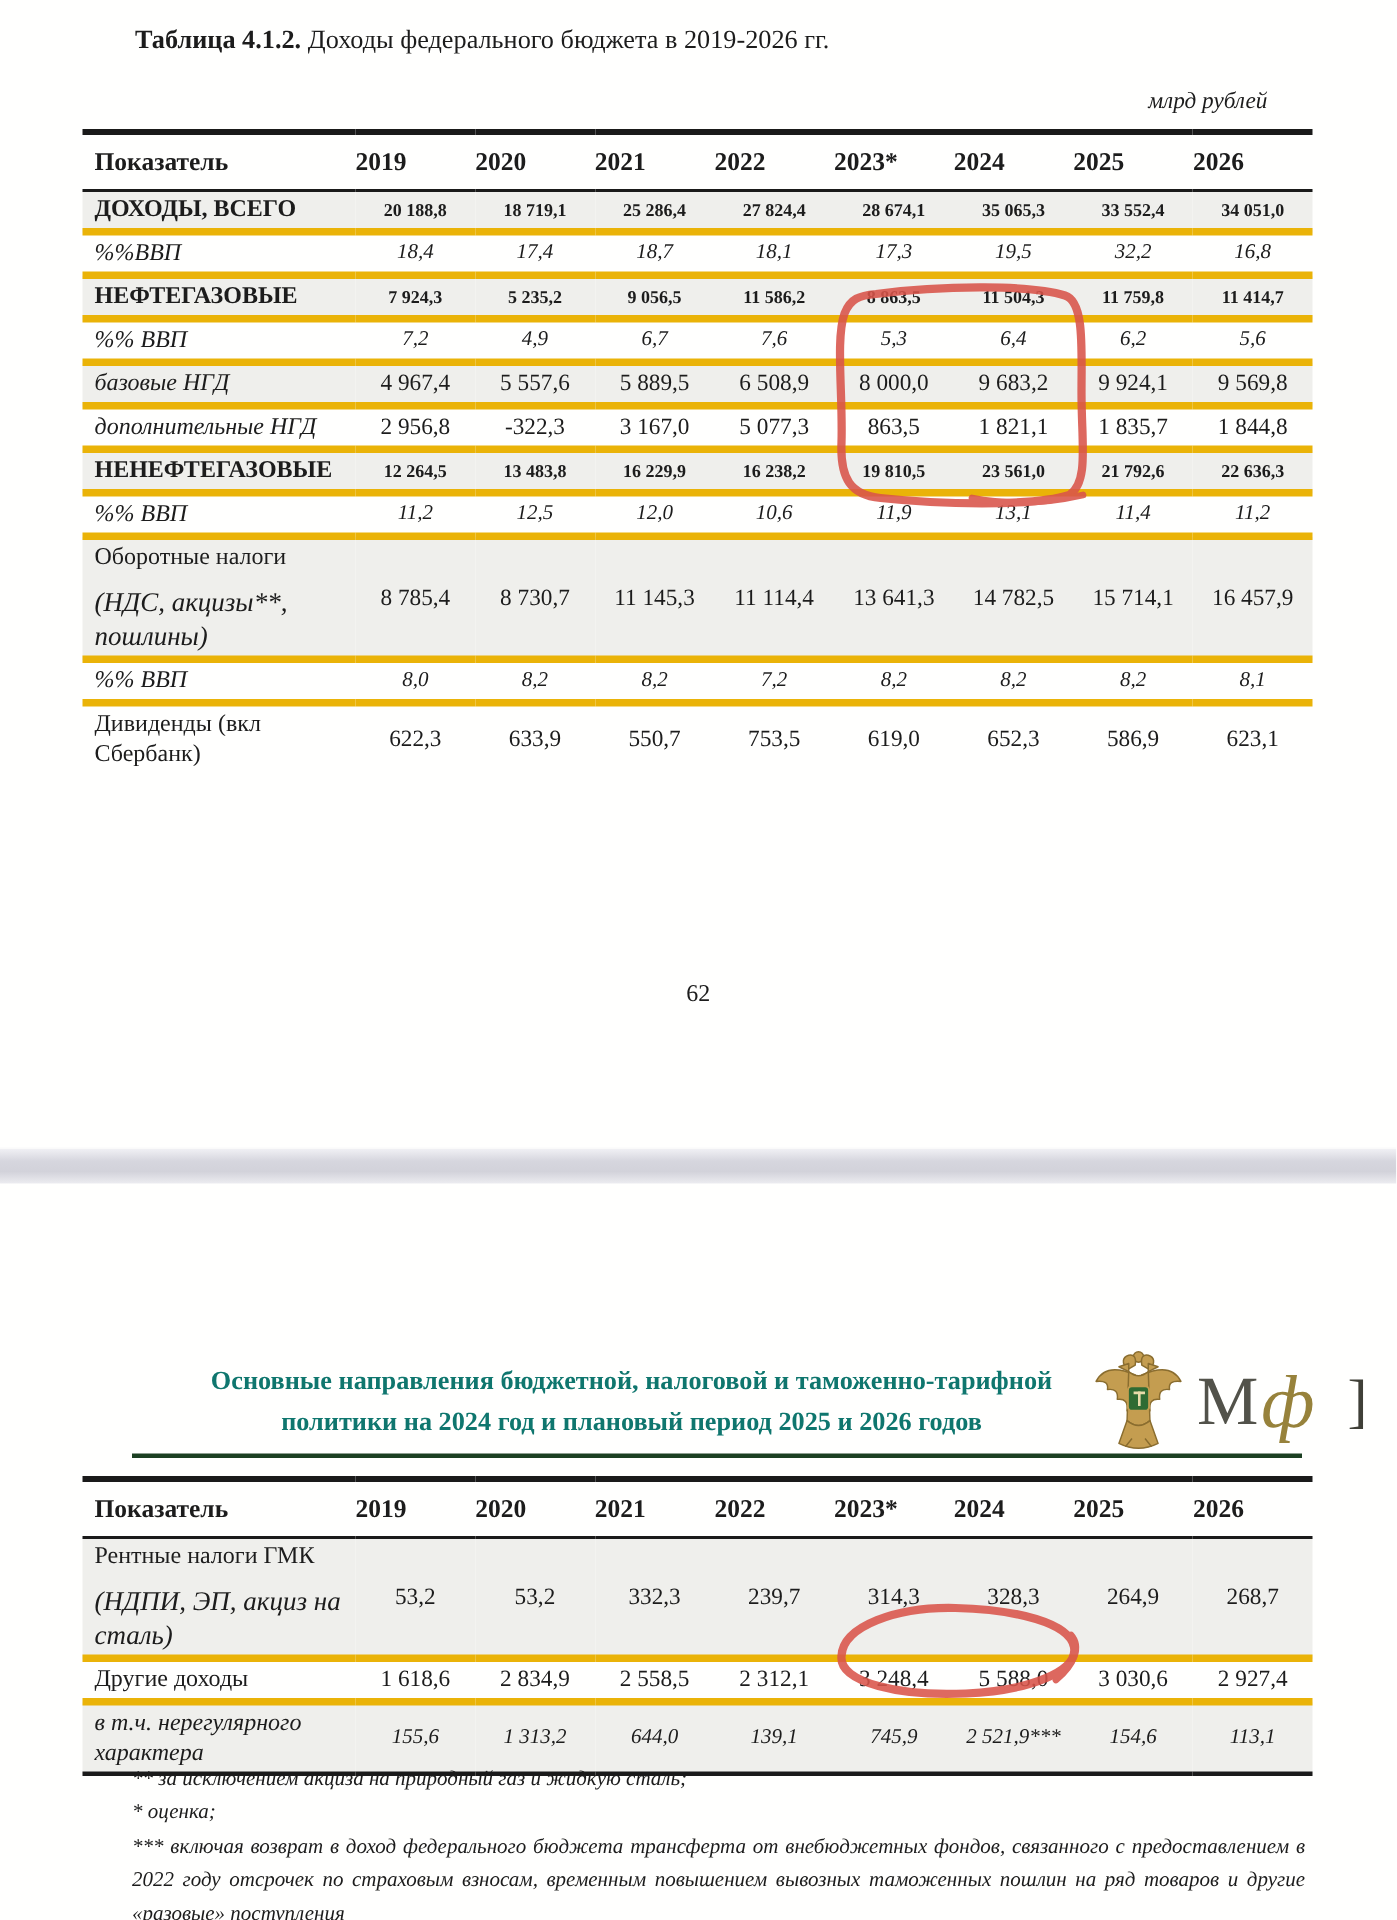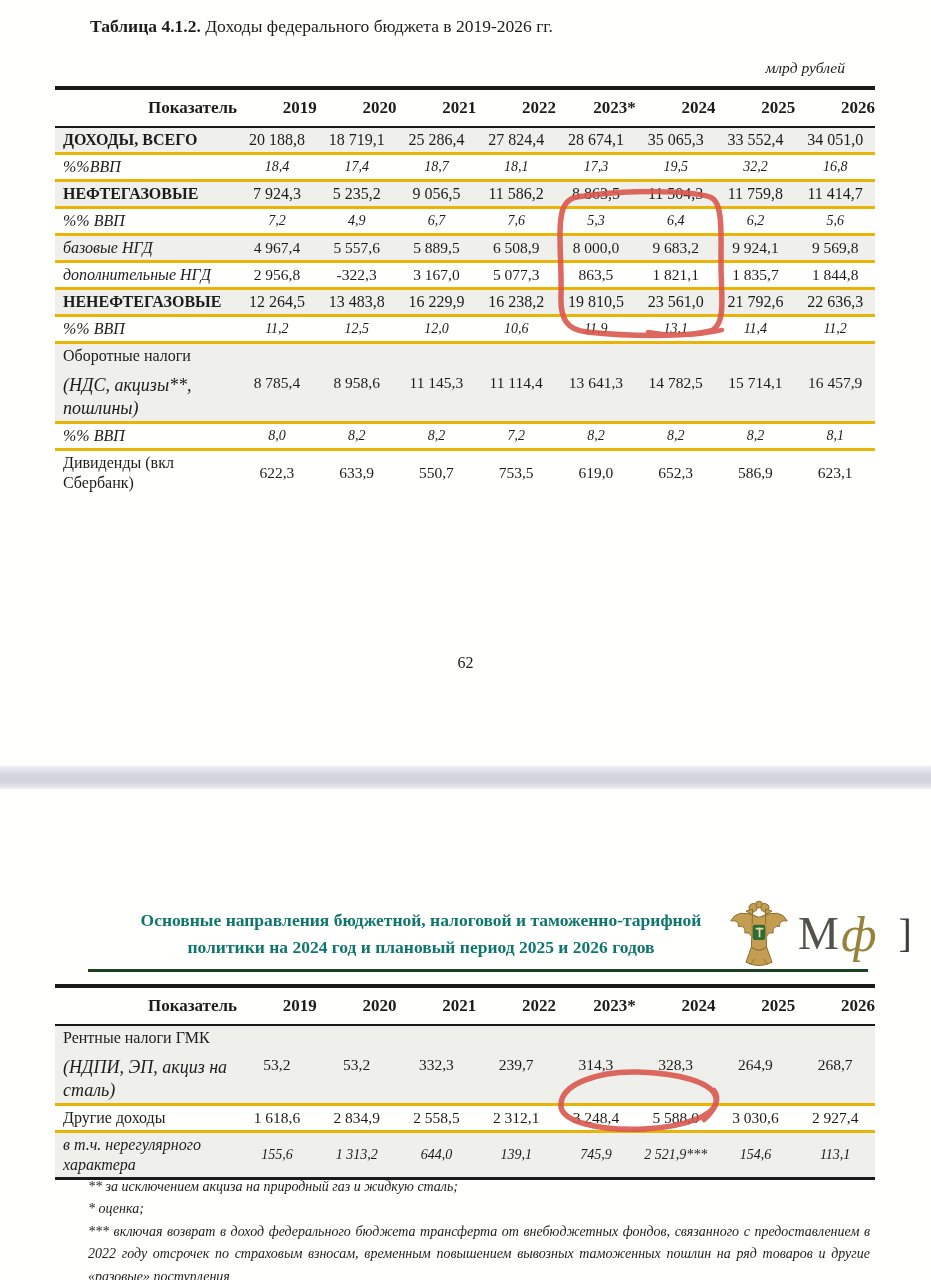--- a/index.html
+++ b/index.html
@@ -12,30 +12,30 @@
   .doc-title{position:absolute;left:90px;top:16px;font-size:17.5px;}
   .doc-title b{font-weight:bold;}
   .units-note{position:absolute;right:86px;top:59px;font-style:italic;font-size:15.5px;}
   .budget-table{position:absolute;left:55px;width:820px;border-collapse:collapse;table-layout:fixed;
     border-top:4px solid #1a1a1a;}
   #table1-wrap{top:86px;}
   #table2-wrap{top:984px;border-bottom:3px solid #1a1a1a;}
   .budget-table col.c-label{width:182px;}
   .budget-table col.c-year{width:79.75px;}
   .budget-table th{font-weight:bold;font-size:17px;border-bottom:2px solid #1a1a1a;
-    height:36px;text-align:right;vertical-align:middle;padding:0;}
-  .budget-table th.first{text-align:right;padding-left:8px;}
+    height:36px;text-align:left;vertical-align:middle;padding:0;}
+  .budget-table th.first{text-align:left;padding-left:8px;}
   .budget-table td{vertical-align:middle;text-align:center;font-size:15.5px;padding:2px 2px;}
   .budget-table td.lbl{text-align:left;padding-left:8px;font-size:16px;line-height:1.25;font-family:Liberation Serif, serif;}
-  .budget-table tbody tr + tr{border-top:3px solid #eab308;}
+  .budget-table tbody tr + tr{border-top:5px solid #eab308;}
   .budget-table tr.shade{background:#efefec;}
   .s-bold{font-weight:bold;}
   .s-italic{font-style:italic;font-size:14px;}
   .s-italic-small{font-style:italic;font-size:13px;line-height:1.3;}
-  td.v-bold{font-weight:normal;font-size:16px;}
+  td.v-bold{font-weight:bold;font-size:12px;}
   td.v-italic{font-style:italic;font-size:14px;}
   .sublabel{font-style:italic;font-size:18px;font-weight:normal;margin-top:8px;line-height:1.25;}
   .page-number{position:absolute;left:0;width:931px;top:654px;text-align:center;font-size:16px;}
   
   .page-separator{position:absolute;left:0;top:765px;width:931px;height:23px;
     background:linear-gradient(to bottom,#f0f0f4 0%,#d6d6de 35%,#d2d2da 65%,#ececf0 100%);
     border-top:1px solid #fafafa;}
   
   .p2-header{position:absolute;left:110px;top:907px;width:622px;text-align:center;
     font-weight:bold;font-size:17.5px;line-height:27px;color:#0f766e;
@@ -174,21 +174,21 @@
           <td class="v-italic">12,0</td>
           <td class="v-italic">10,6</td>
           <td class="v-italic">11,9</td>
           <td class="v-italic">13,1</td>
           <td class="v-italic">11,4</td>
           <td class="v-italic">11,2</td>
         </tr>
         <tr class="shade">
           <td class="lbl s-normal"><span>Оборотные налоги</span><div class="sublabel">(НДС, акцизы**, пошлины)</div></td>
           <td class="v-normal">8 785,4</td>
-          <td class="v-normal">8 958,6</td>
+          <td class="v-normal">8 730,7</td>
           <td class="v-normal">11 145,3</td>
           <td class="v-normal">11 114,4</td>
           <td class="v-normal">13 641,3</td>
           <td class="v-normal">14 782,5</td>
           <td class="v-normal">15 714,1</td>
           <td class="v-normal">16 457,9</td>
         </tr>
         <tr>
           <td class="lbl s-italic"><span>%% ВВП</span></td>
           <td class="v-italic">8,0</td>

